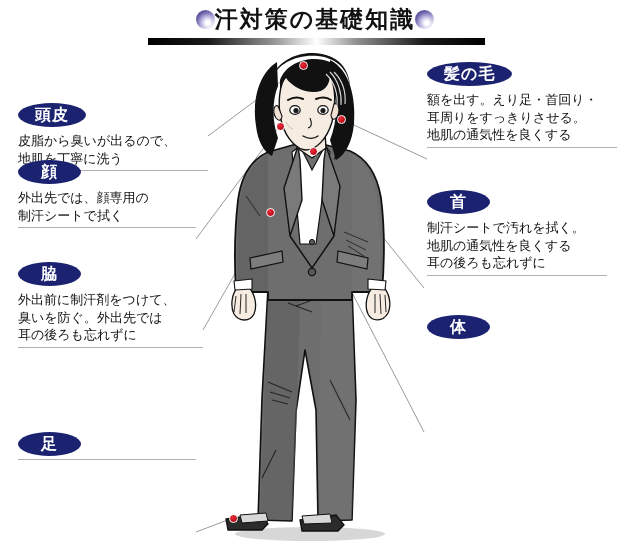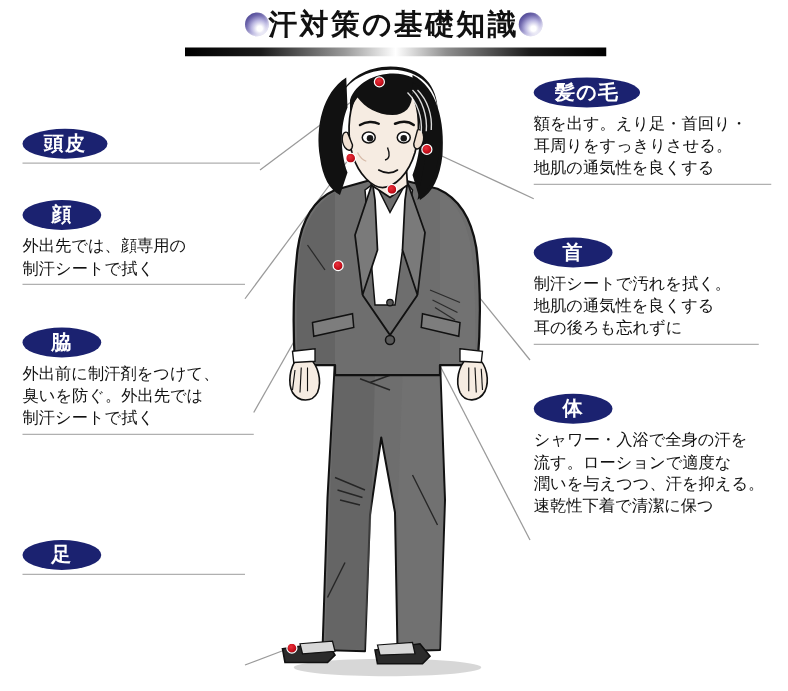--- a/index.html
+++ b/index.html
@@ -236,35 +236,37 @@
     <span class="marker" style="left:303px;top:65px;"></span>
     <span class="marker" style="left:341px;top:119px;"></span>
     <span class="marker" style="left:280px;top:126px;"></span>
     <span class="marker" style="left:313px;top:151px;"></span>
     <span class="marker" style="left:270px;top:212px;"></span>
     <span class="marker" style="left:233px;top:518px;"></span>
   </div>
 
   <div class="callout" style="left:18px;top:60px;width:190px;margin-top:43px;">
     <span class="pill">頭皮</span>
+    <div class="body-text">皮脂から臭いが出るので、
+地肌を丁寧に洗う</div>
     <div class="rule"></div>
   </div>
 
   <div class="callout" style="left:18px;top:160px;width:178px;">
     <span class="pill pill-wide" style="padding-left:23px;padding-right:23px;">顔</span>
     <div class="body-text">外出先では、顔専用の
 制汗シートで拭く</div>
     <div class="rule"></div>
   </div>
 
   <div class="callout" style="left:18px;top:262px;width:185px;">
     <span class="pill pill-wide" style="padding-left:23px;padding-right:23px;">脇</span>
     <div class="body-text">外出前に制汗剤をつけて、
 臭いを防ぐ。外出先では
-制汗シートで拭く</div>
+耳の後ろも忘れずに</div>
     <div class="rule"></div>
   </div>
 
   <div class="callout" style="left:18px;top:432px;width:178px;">
     <span class="pill pill-wide" style="padding-left:23px;padding-right:23px;">足</span>
     <div class="rule"></div>
   </div>
 
   <div class="callout" style="left:427px;top:62px;width:190px;">
     <span class="pill">髪の毛</span>
@@ -277,19 +279,15 @@
   <div class="callout" style="left:427px;top:190px;width:180px;">
     <span class="pill pill-wide" style="padding-left:23px;padding-right:23px;">首</span>
     <div class="body-text">制汗シートで汚れを拭く。
 地肌の通気性を良くする
 耳の後ろも忘れずに</div>
     <div class="rule"></div>
   </div>
 
   <div class="callout" style="left:427px;top:315px;width:196px;">
     <span class="pill pill-wide" style="padding-left:23px;padding-right:23px;">体</span>
-    <div class="body-text">シャワー・入浴で全身の汗を
-流す。ローションで適度な
-潤いを与えつつ、汗を抑える。
-速乾性下着で清潔に保つ</div>
   </div>
 
 </div>
 
 </body></html>

